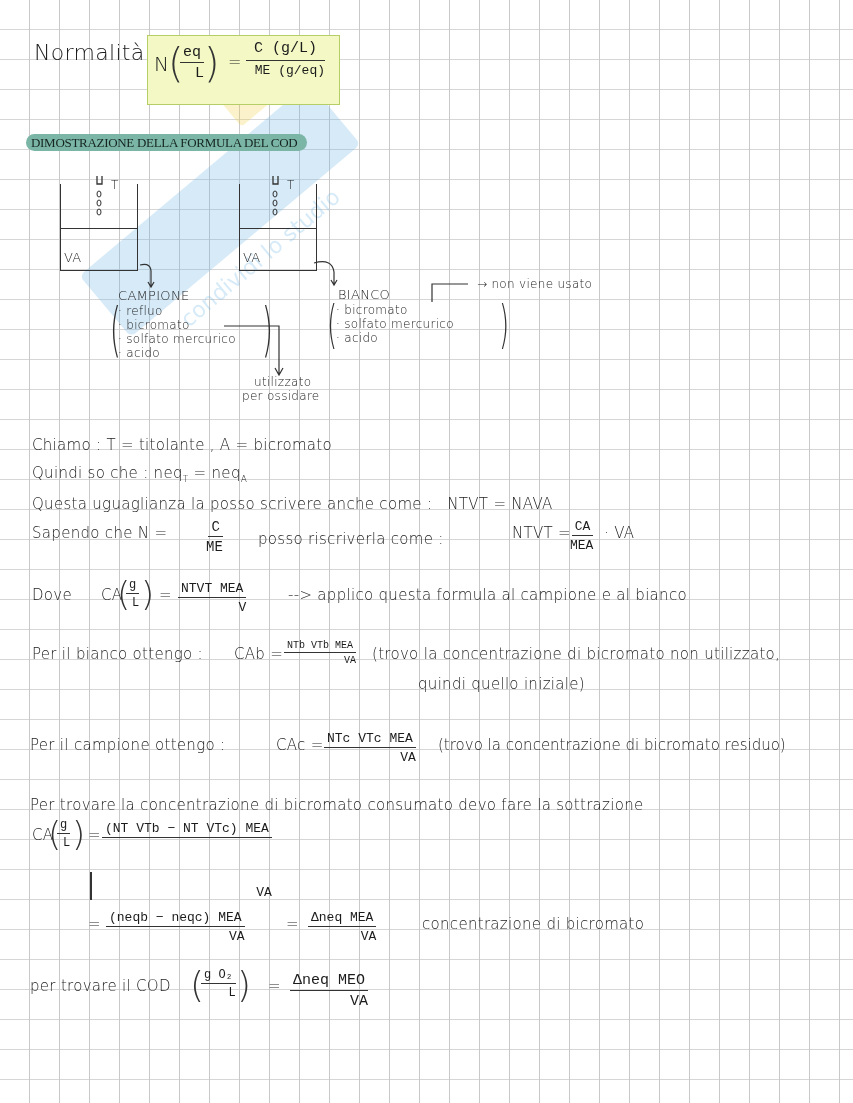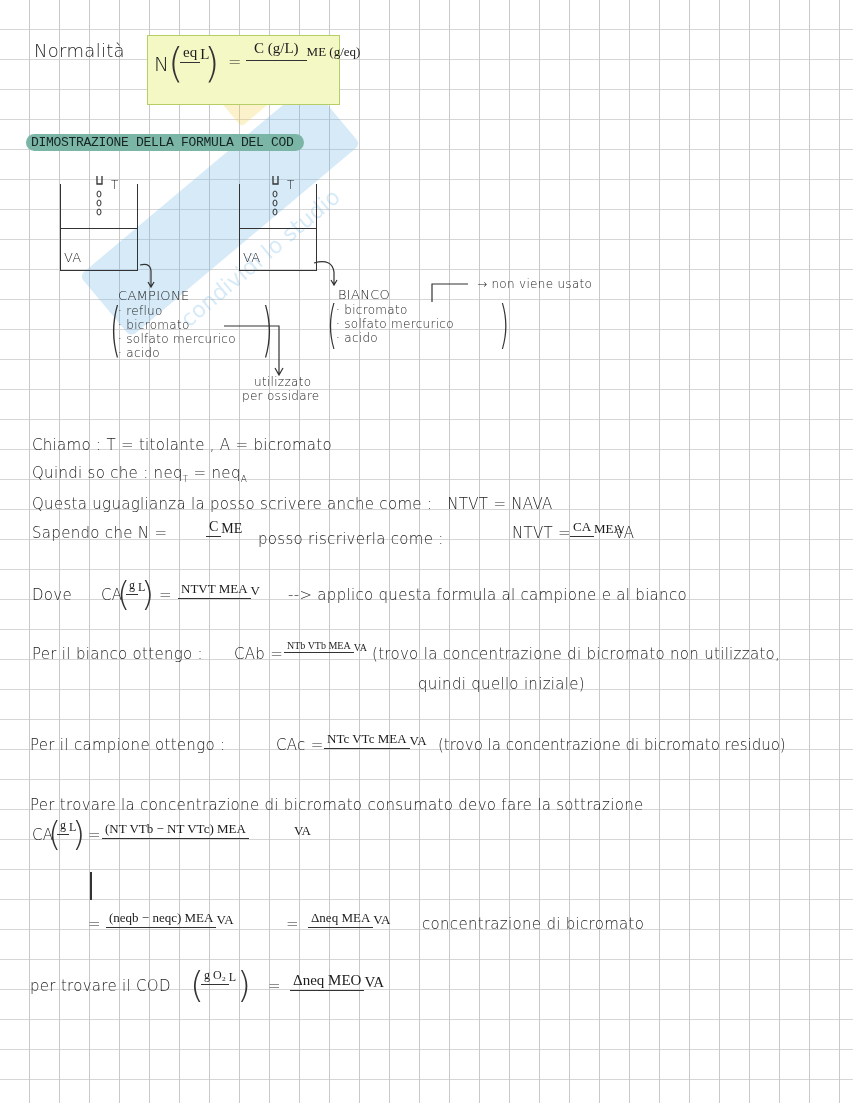--- a/index.html
+++ b/index.html
@@ -10,50 +10,50 @@
       linear-gradient(to right, #c9c9c9 1px, transparent 1px),
       linear-gradient(to bottom, #d6d6d6 1px, transparent 1px);
     background-size: 30px 30px;
     background-position: 29px 29px;
     font-family: "DejaVu Sans", sans-serif;
     color: #1a1a1a;
   }
   .hw { position: absolute; font-family: "DejaVu Sans", sans-serif; font-weight: 300; font-size: 15px; letter-spacing: 0.3px; white-space: nowrap; color: #1c1c1c; }
   .sm { font-size: 13px; }
   .xs { font-size: 12px; }
-  .frac { position: absolute; display: inline-flex; flex-direction: row; align-items: center; font-family: Liberation Serif, serif; font-size: 14px; color: #1c1c1c; }
+  .frac { position: absolute; display: inline-flex; flex-direction: column; align-items: flex-end; font-family: Liberation Mono, monospace; font-size: 14px; color: #1c1c1c; }
   .frac .num { padding: 0 3px 1px; border-bottom: 1.5px solid #333; white-space: nowrap; }
   .frac .den { padding-top: 2px; white-space: nowrap; }
   .formula-box {
     position: absolute; left: 147px; top: 35px; width: 193px; height: 70px;
     background: #f3f8c4; border: 1.5px solid #b5cf66; box-sizing: border-box;
   }
   .title-pill {
     position: absolute; left: 26px; top: 134px; height: 17px; padding: 0 10px 0 5px;
     background: #7ab5a6; border-radius: 9px;
-    font-family: Liberation Mono, monospace; font-size: 13px; line-height: 17px; color: #152520; letter-spacing: -0.3px;
+    font-family: Liberation Serif, serif; font-size: 13px; line-height: 17px; color: #152520; letter-spacing: -0.3px;
   }
   .watermark { position: absolute; left: 40px; top: 60px; width: 360px; height: 300px; pointer-events: none; opacity: 0.28; }
   .beaker { position: absolute; border-left: 1.5px solid #333; border-right: 1.5px solid #333; border-bottom: 1.5px solid #333; }
   .beaker .liquid { position: absolute; left: 0; right: 0; border-top: 1.5px solid #333; }
   .line { position: absolute; background: #333; }
   svg.ink { position: absolute; overflow: visible; }
 </style>
 </head>
 <body>
 
 <svg class="watermark" viewBox="0 0 360 300">
   <g transform="rotate(-40 180 150)">
     <rect x="30" y="110" width="300" height="80" rx="6" fill="#6fb6e6"></rect>
     <rect x="250" y="40" width="70" height="60" rx="4" fill="#f2d34a"></rect>
     <text x="180" y="220" text-anchor="middle" font-family="DejaVu Sans, sans-serif" font-size="22" fill="#6fb6e6">condividi lo studio</text>
   </g>
 </svg>
 
-<div class="hw" style="left:34px; top:40px; font-size:18px;">Normalità</div>
+<div class="hw" style="left:34px; top:40px; font-size:22px;">Normalità</div>
 
 <div class="formula-box">
   <span class="hw" style="left:6px; top:16px; font-size:20px; font-weight:200;">N</span>
   <span style="position:absolute; left:20px; top:4px; font-size:40px; font-weight:100; color:#333;">(</span>
   <div class="frac" style="left:32px; top:8px; font-size:15px;">
     <span class="num">eq</span>
     <span class="den">L</span>
   </div>
   <span style="position:absolute; left:56px; top:4px; font-size:40px; font-weight:100; color:#333;">)</span>
   <span class="hw" style="left:80px; top:16px; font-size:16px;">=</span>

